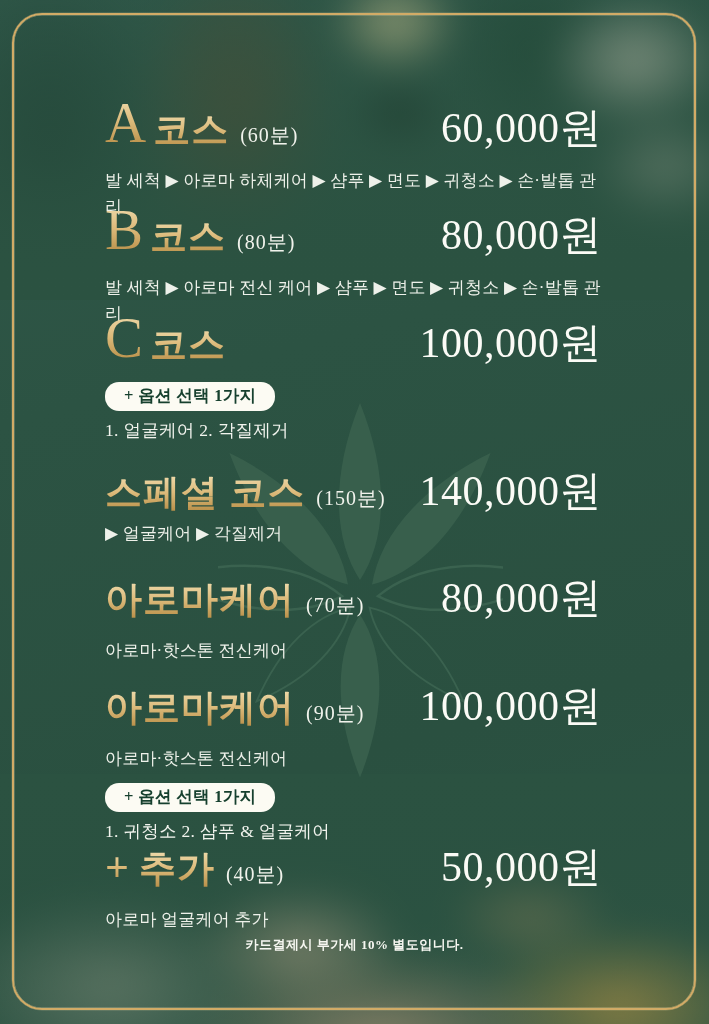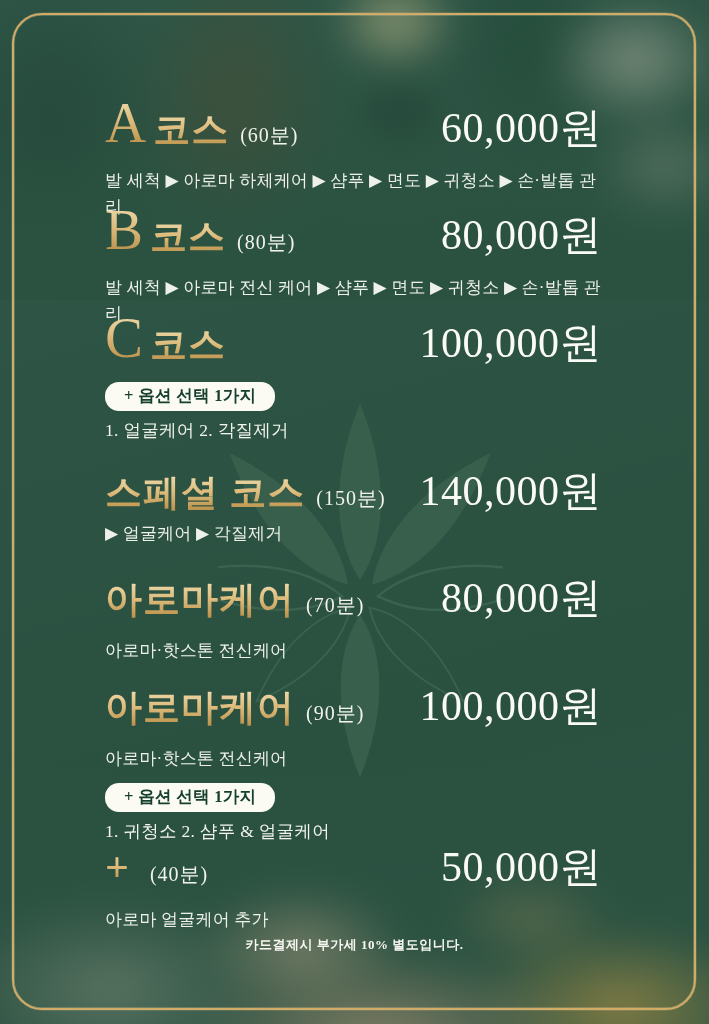--- a/index.html
+++ b/index.html
@@ -156,20 +156,21 @@
       <span class="price">100,000원</span>
     </div>
     <div class="desc">아로마·핫스톤 전신케어</div>
     <div><span class="chip">+ 옵션 선택 1가지</span></div>
     <div class="choices">1. 귀청소   2. 샴푸 &amp; 얼굴케어</div>
   </section>
 
   <section class="course" style="top:839px">
     <div class="trow">
       <span class="lead small gold">+</span>
+      <span class="kname gold">추가</span>
       <span class="dur">(40분)</span>
       <span class="price">50,000원</span>
     </div>
     <div class="desc">아로마 얼굴케어 추가</div>
   </section>
 
   <div class="footer">카드결제시 부가세 10% 별도입니다.</div>
 
 </div>
 

